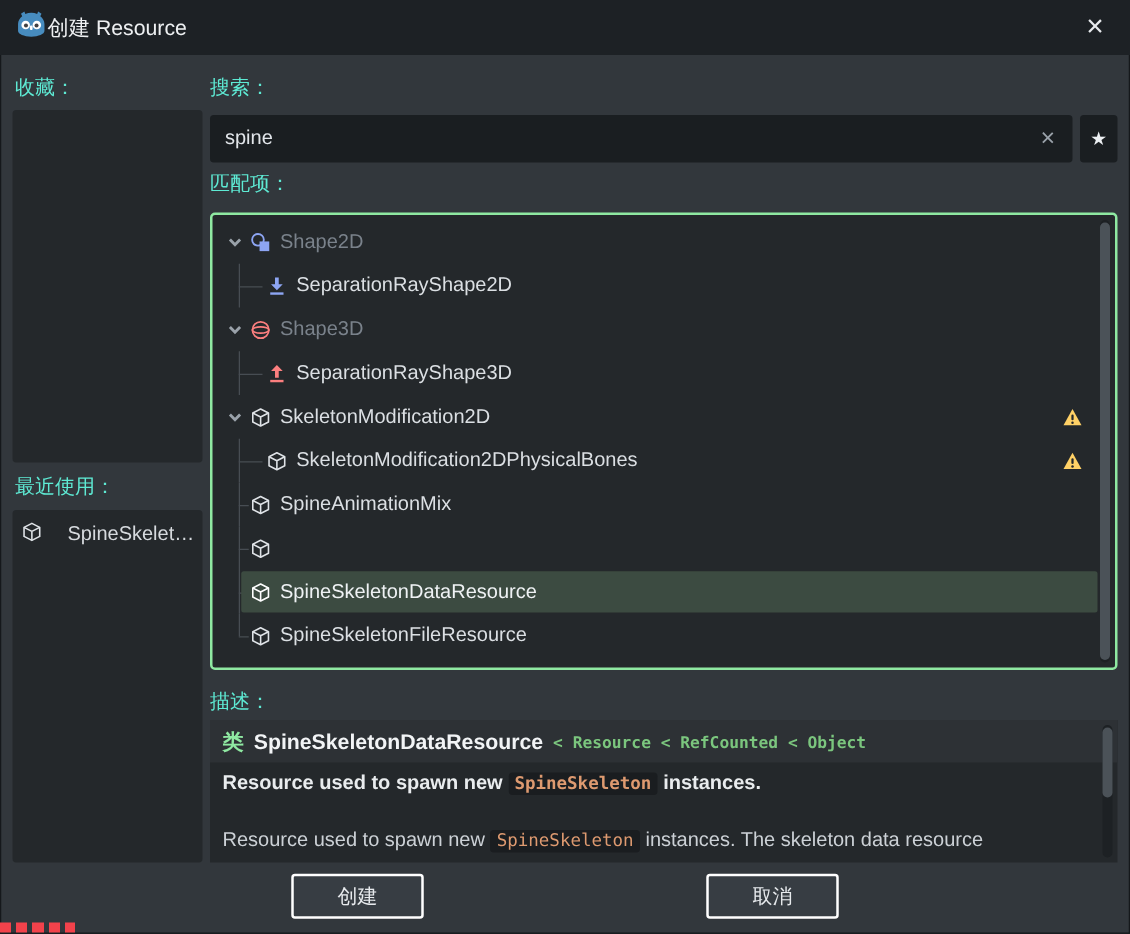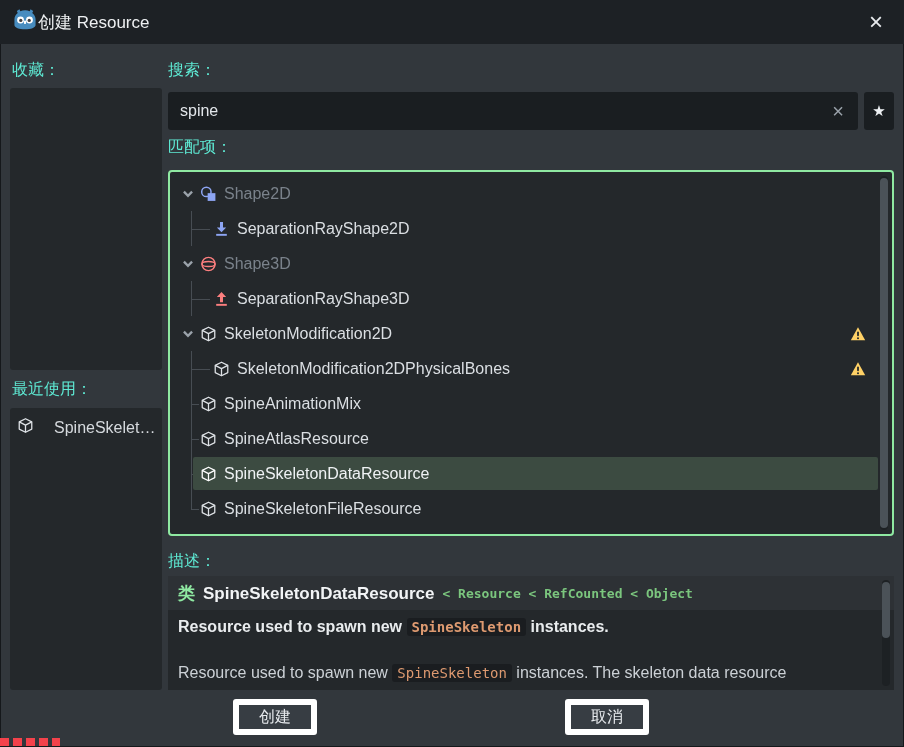--- a/index.html
+++ b/index.html
@@ -55,21 +55,21 @@
   .desc{position:absolute;left:168px;top:576px;width:726px;height:114px;background:#24282b;overflow:hidden}
   .desc-head{position:absolute;top:0;left:0;right:0;height:34px;background:#2d3135;display:flex;align-items:baseline;gap:8px;padding:6px 10px 0}
   .kw{color:#8fe9a2;font-weight:bold;font-size:17px}
   .cls{color:#f2f4f6;font-weight:bold;font-size:17px}
   .hier{color:#7bc67e;font-family:"DejaVu Sans Mono",monospace;font-size:13px;font-weight:bold;position:relative;top:-1px}
   .desc-brief{position:absolute;top:42px;left:10px;font-size:16px;font-weight:bold;color:#e9ecee;white-space:nowrap}
   .desc-body{position:absolute;top:88px;left:10px;font-size:16px;color:#ccd1d6;white-space:nowrap}
   .code-chip{font-family:"DejaVu Sans Mono",monospace;font-size:14px;color:#de9a70;background:#1a1d20;padding:1px 5px;border-radius:3px}
 
   
-  .btn{position:absolute;top:699px;width:84px;height:36px;background:#373d43;border:6px solid #ffffff;border-radius:3px;color:#e7eaed;font-size:16px;display:flex;align-items:center;justify-content:center;cursor:default}
+  .btn{position:absolute;top:699px;width:106px;height:36px;background:#373d43;border:2px solid #ffffff;border-radius:3px;color:#e7eaed;font-size:16px;display:flex;align-items:center;justify-content:center;cursor:default}
   #btn-create{left:233px}
   #btn-cancel{left:565px}
 
   .artifact{position:absolute;left:0;top:738px;width:60px;height:8px;background:repeating-linear-gradient(90deg,#f3424b 0 9px,rgba(0,0,0,0) 9px 13px)}
 </style>
 </head>
 <body>
 
 <div id="app">
 
@@ -226,21 +226,20 @@
 
       <div class="trow leaf">
         <span class="vline"></span>
         <span class="hstub"></span>
         <span class="ricon">
           <svg width="17" height="17" viewBox="0 0 16 16" fill="none" stroke="#dfe3e7" stroke-width="1.2" stroke-linejoin="round">
               <path d="M8 1.6 13.9 4.6v6.8L8 14.4 2.1 11.4V4.6Z"></path>
               <path d="M2.1 4.6 8 7.6l5.9-3M8 7.6v6.8"></path>
             </svg>
         </span>
-        <span class="tlabel">SpineAtlasResource</span>
       </div>
 
       <div class="trow leaf selected">
         <span class="sel-bg"></span>
         <span class="vline"></span>
         <span class="hstub"></span>
         <span class="ricon">
           <svg width="17" height="17" viewBox="0 0 16 16" fill="none" stroke="#ffffff" stroke-width="1.2" stroke-linejoin="round">
               <path d="M8 1.6 13.9 4.6v6.8L8 14.4 2.1 11.4V4.6Z"></path>
               <path d="M2.1 4.6 8 7.6l5.9-3M8 7.6v6.8"></path>

